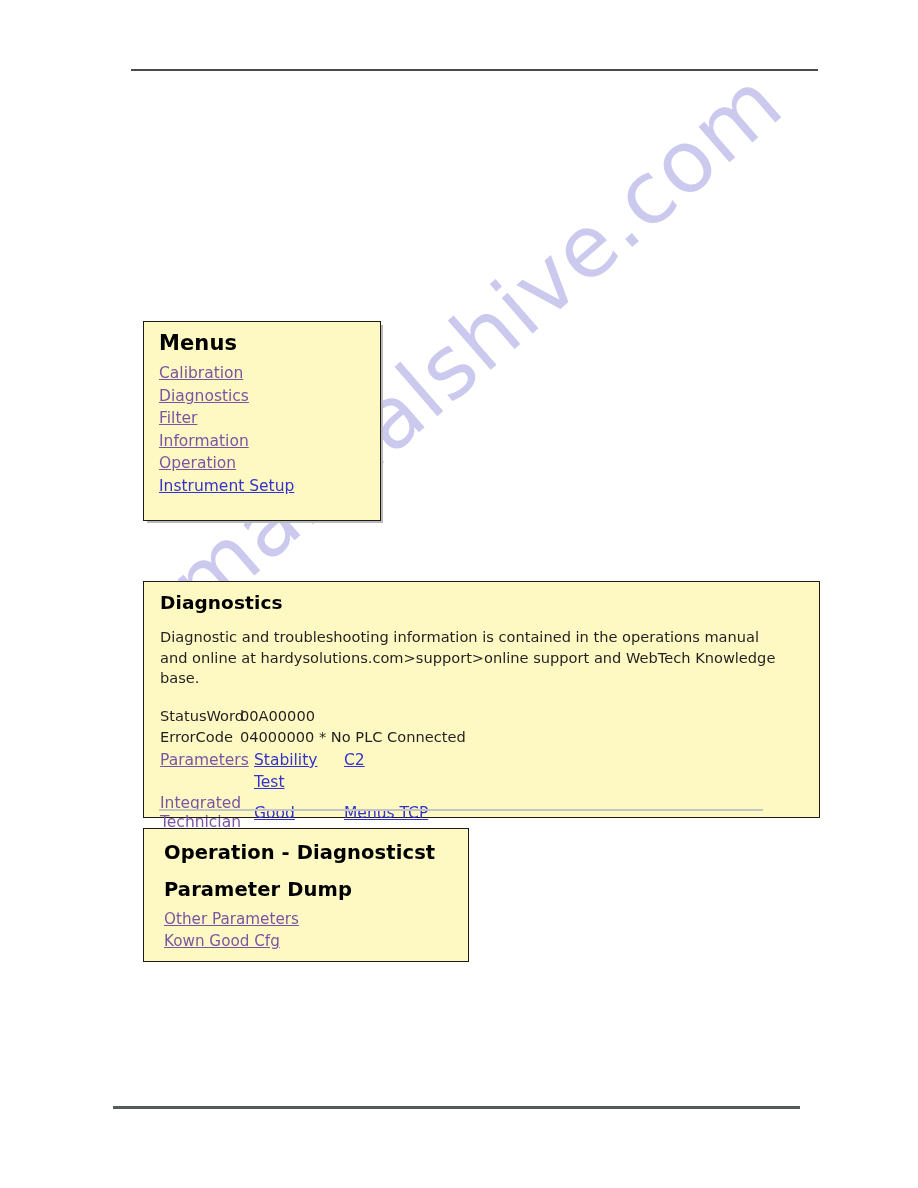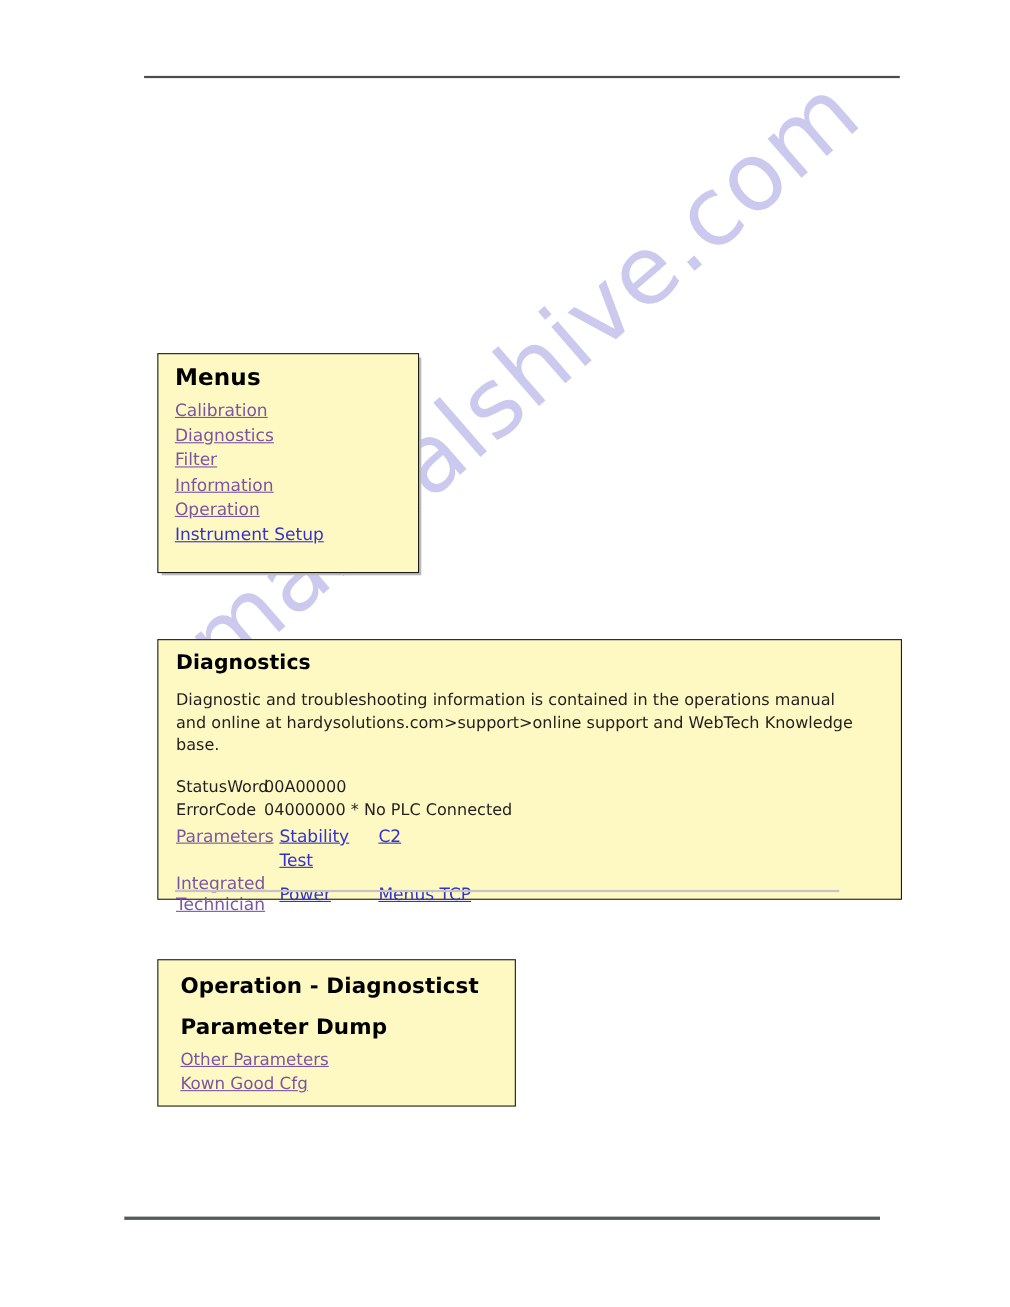--- a/index.html
+++ b/index.html
@@ -165,21 +165,21 @@
     left: 15px;
     top: 227px;
     width: 604px;
     height: 2px;
     background: #c4c4c4;
   }
 
   
   #operation-panel {
     left: 143px;
-    top: 872px;
+    top: 828px;
     width: 326px;
     height: 134px;
     padding: 13px 0 0 20px;
   }
   #operation-panel .panel-heading.h1 {
     font-size: 19.5px;
     margin-bottom: 16px;
   }
   #operation-panel .panel-heading.h2 {
     font-size: 19.5px;
@@ -251,21 +251,21 @@
           <a class="lnk blue" href="#">C2</a>
         </span>
       </div>
 
       <div class="diag-row tall">
         <span class="diag-col-1 stacked">
           <a class="lnk purple" href="#">Integrated</a>
           <a class="lnk purple" href="#">Technician</a>
         </span>
         <span class="diag-col-2">
-          <a class="lnk blue" href="#">Power</a>
+          <a class="lnk blue" href="#">Good</a>
         </span>
         <span class="diag-col-3">
           <a class="lnk blue" href="#">Menus TCP</a>
         </span>
       </div>
 
     </div>
 
     <div class="inner-rule"></div>
   </div>

